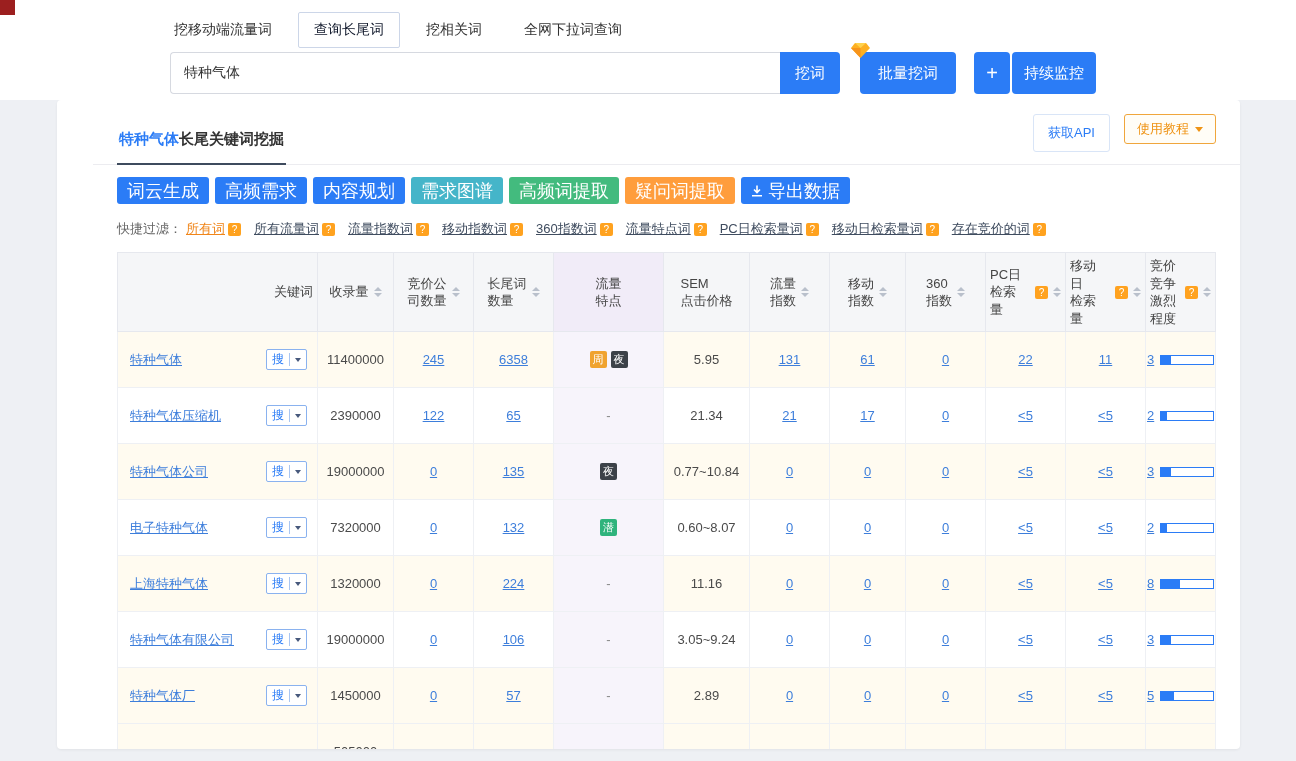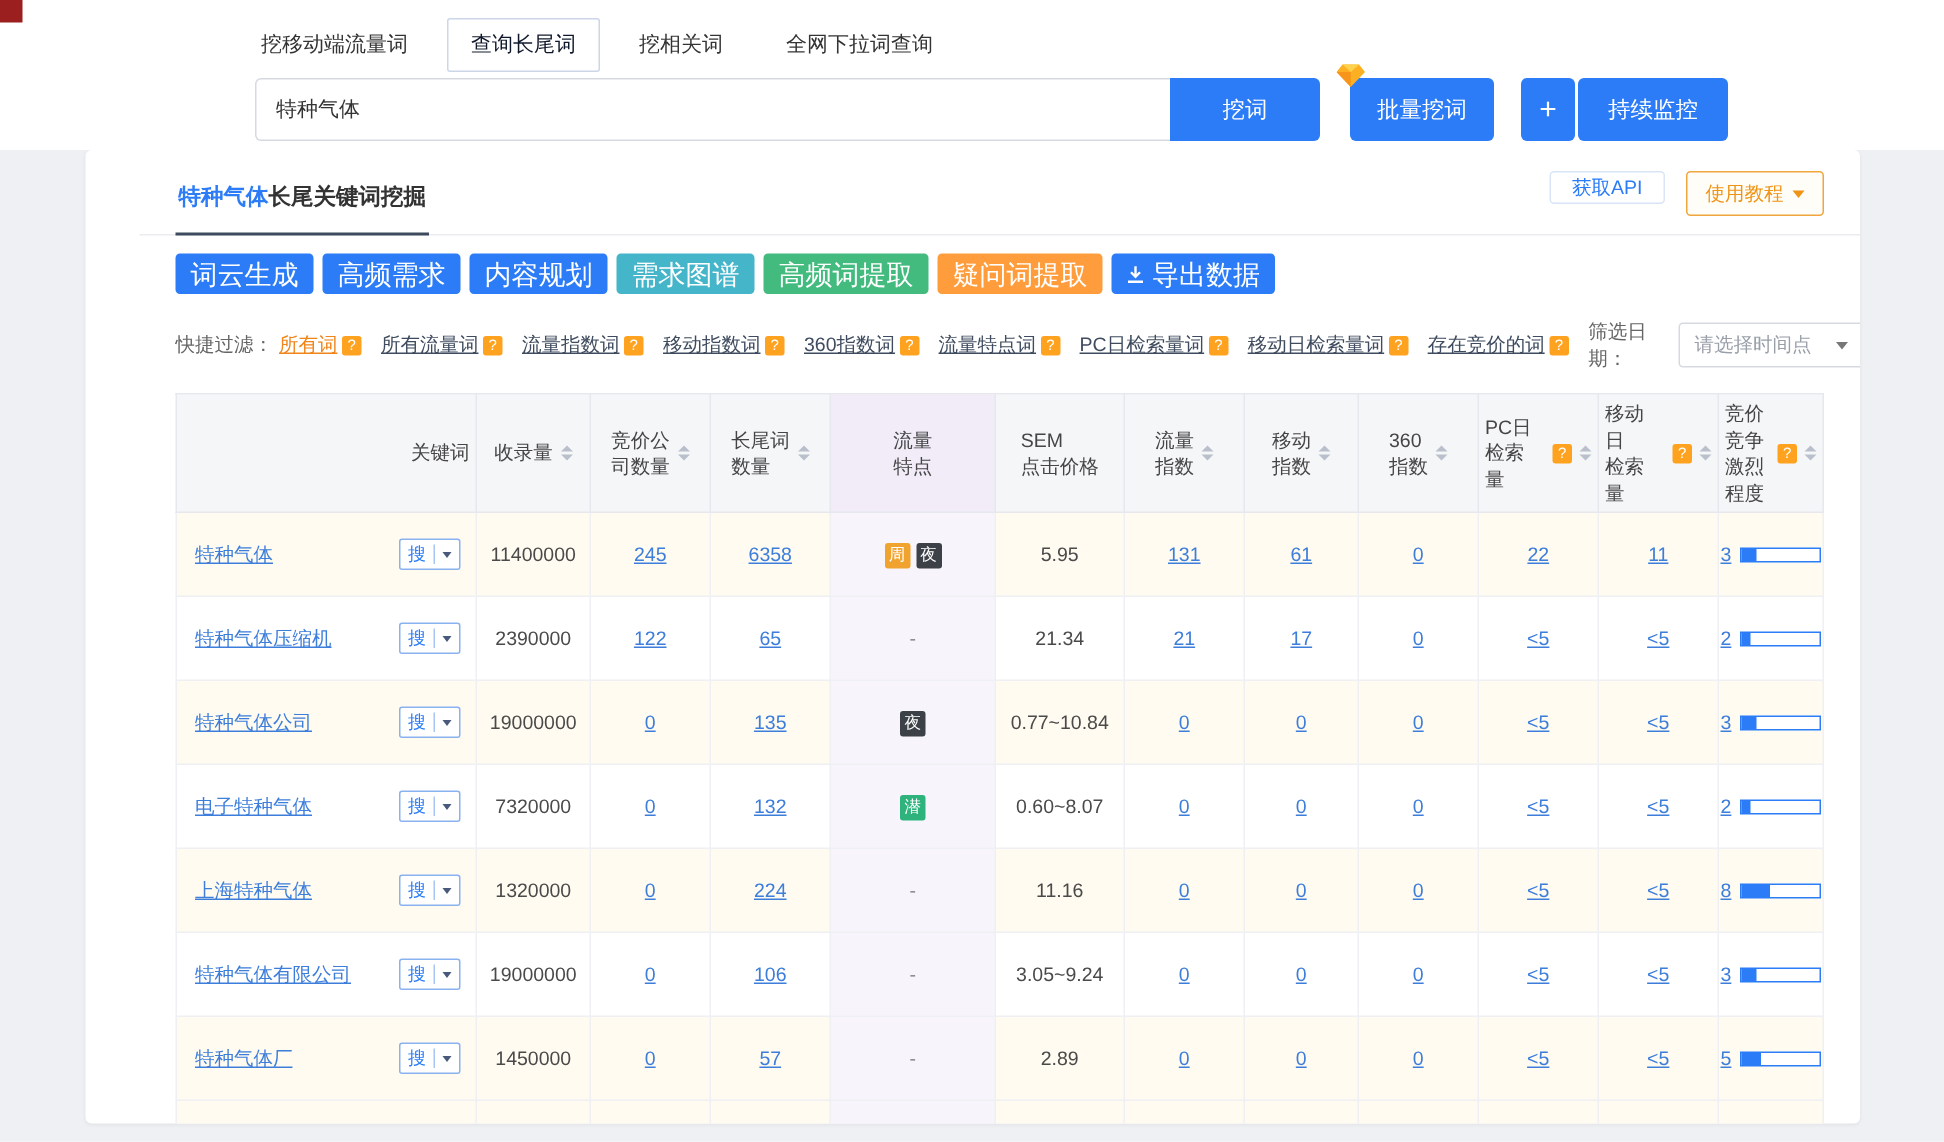--- a/index.html
+++ b/index.html
@@ -10,37 +10,37 @@
   .topbar { position:relative; width:100%; height:100px; background:#fff; }
   .corner-red { position:absolute; left:0; top:0; width:15px; height:15px; background:#9c1f1f; }
   .tabs { position:absolute; left:158px; top:12px; display:flex; }
   .tab { padding:8px 15px; margin-right:10px; font-size:14px; color:#333; cursor:pointer;
          border:1px solid transparent; white-space:nowrap; }
   .tab.active { color:#0f172a; border-color:#ccd6e8; border-radius:2px; background:#fff; }
   .search-row { position:absolute; left:170px; top:52px; display:flex; height:42px; }
   .search-input { width:610px; height:42px; border:1px solid #d6d9e0; border-right:none;
          border-radius:4px 0 0 4px; padding:0 13px; font-size:14px; color:#333; outline:none; }
   .btn-p { background:#2b7cf6; color:#fff; border:none; cursor:pointer; font-size:15px; }
-  .dig-btn { width:100px; height:42px; border-radius:0 4px 4px 0; }
+  .dig-btn { width:60px; height:42px; border-radius:0 4px 4px 0; }
   .batch-btn { width:96px; height:42px; margin-left:20px; border-radius:4px; position:relative; }
   .gem { position:absolute; left:-9px; top:-10px; }
   .monitor-wrap { display:flex; margin-left:18px; }
   .plus-btn { width:36px; height:42px; border-radius:4px; font-size:20px; }
-  .monitor-btn { width:100px; height:42px; border-radius:4px; margin-left:2px; }
+  .monitor-btn { width:84px; height:42px; border-radius:4px; margin-left:2px; }
 
   
   .card { margin:0 56px 0 57px; height:649px; background:#fff; border-radius:4px;
           box-shadow:0 1px 3px rgba(0,0,0,.06); overflow:hidden;padding-left:36px; }
   .card-head { display:flex; justify-content:space-between; align-items:flex-end;
           padding:14px 24px 0; border-bottom:1px solid #ececf0; }
   .title { font-size:15px; font-weight:bold; color:#333; padding:6px 2px 14px;
           border-bottom:2px solid #3e4b5e; margin-bottom:-1px; white-space:nowrap; }
   .t-kw { color:#2b7cf6; }
   .head-btns { display:flex; gap:14px; padding-bottom:12px; }
-  .api-btn { height:22px; padding:0 14px; background:#fff; border:1px solid #d9e5f7;
+  .api-btn { height:38px; padding:0 14px; background:#fff; border:1px solid #d9e5f7;
           color:#2b7cf6; border-radius:3px; font-size:13px; cursor:pointer; }
   .tut-btn { height:30px; padding:0 12px; background:#fffdf7; border:1px solid #f0a63c;
           color:#ef9314; border-radius:3px; font-size:13px; cursor:pointer;
           display:flex; align-items:center; gap:6px; }
   .caret { display:inline-block; width:0; height:0; border-left:4px solid transparent;
           border-right:4px solid transparent; border-top:5px solid currentColor; }
 
   .summary-row { display:flex; justify-content:space-between; align-items:center; padding:12px 24px 4px; }
   .summary { font-size:13px; color:#555; }
   .summary .num { color:#2b7cf6; text-decoration:none; margin:0 2px; cursor:pointer; }
@@ -193,27 +193,20 @@
         <span class="qmark">?</span>
       </span>
     <span class="f-item">
         <a class="f-link">移动日检索量词</a>
         <span class="qmark">?</span>
       </span>
     <span class="f-item">
         <a class="f-link">存在竞价的词</a>
         <span class="qmark">?</span>
       </span>
-    <div class="date-wrap">
-      <span>筛选日期：</span>
-      <div class="date-select">
-        <span>请选择时间点</span>
-        <span class="caret"></span>
-      </div>
-    </div>
   </div>
 
   <div class="tbl-wrap">
     <table>
       <colgroup>
         <col style="width:200px">
           <col style="width:76px">
           <col style="width:80px">
           <col style="width:80px">
         <col style="width:110px">

